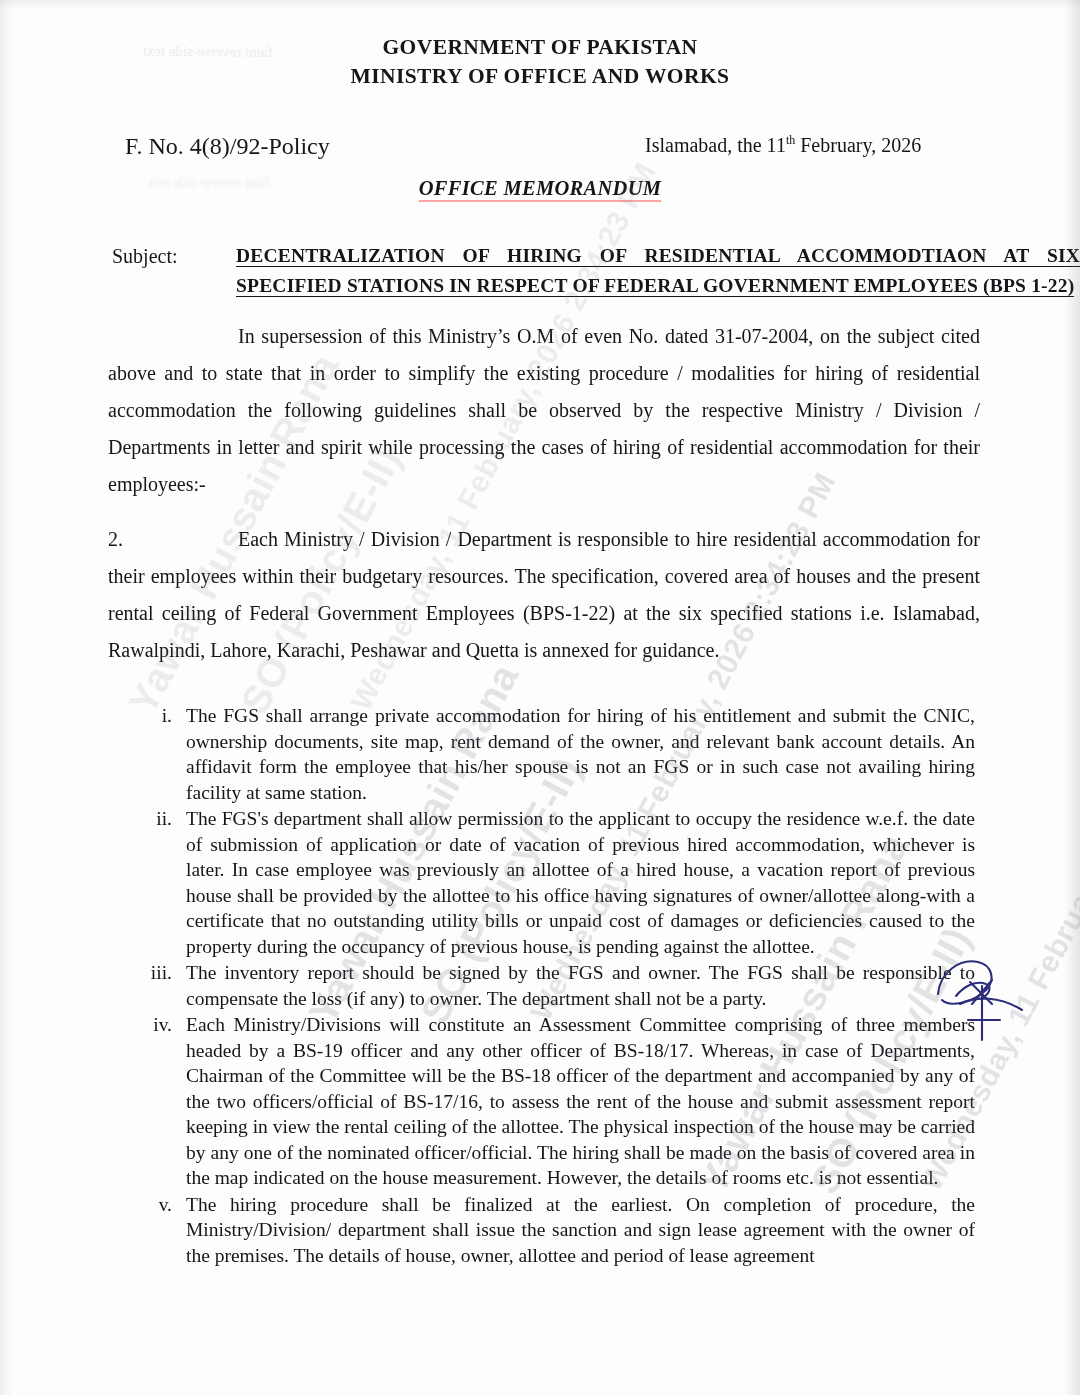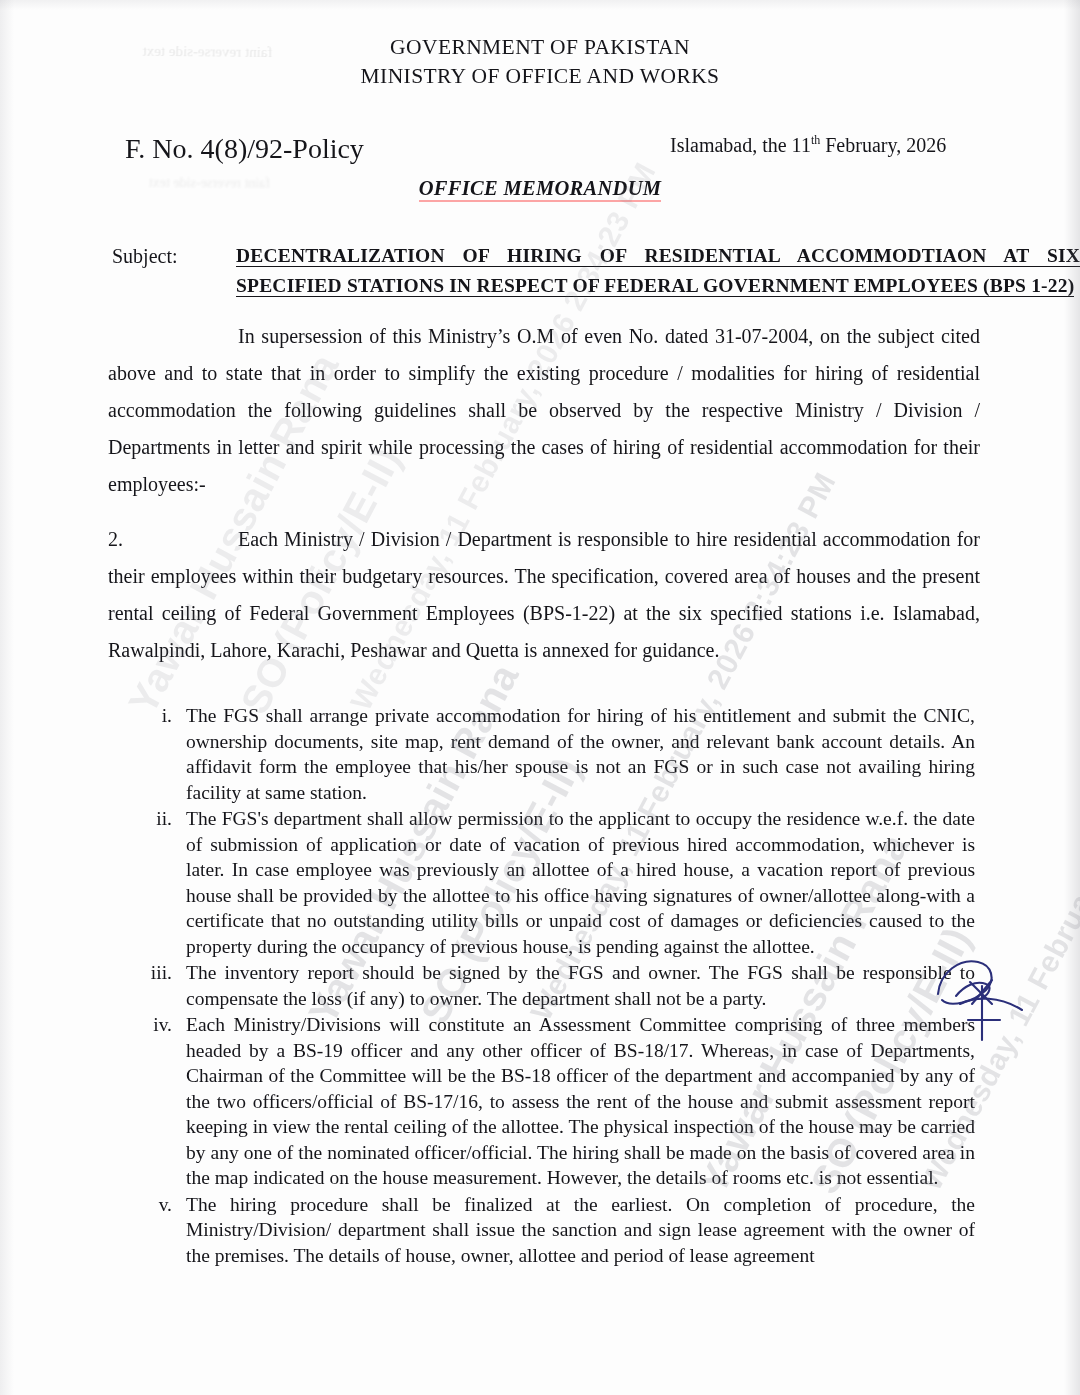--- a/index.html
+++ b/index.html
@@ -96,41 +96,41 @@
     letter-spacing: 0.5px;
   }
 
   .content {
     position: relative;
     z-index: 3;
   }
 
   .hdr {
     text-align: center;
-    font-weight: normal;
+    font-weight: bold;
     font-size: 21.5px;
     letter-spacing: 0.4px;
     line-height: 29px;
   }
   .hdr-1 { padding-top: 33px; }
 
   .meta-row {
     position: relative;
     margin-top: 42px;
     height: 30px;
   }
   .fileno {
     position: absolute;
     left: 125px;
     top: 0;
-    font-size: 28px;
+    font-size: 24px;
   }
   .datecell {
     position: absolute;
-    left: 670px;
+    left: 645px;
     top: 0;
     font-size: 20px;
   }
   .datecell sup {
     font-size: 12px;
     vertical-align: super;
   }
 
   .om-title {
     text-align: center;

